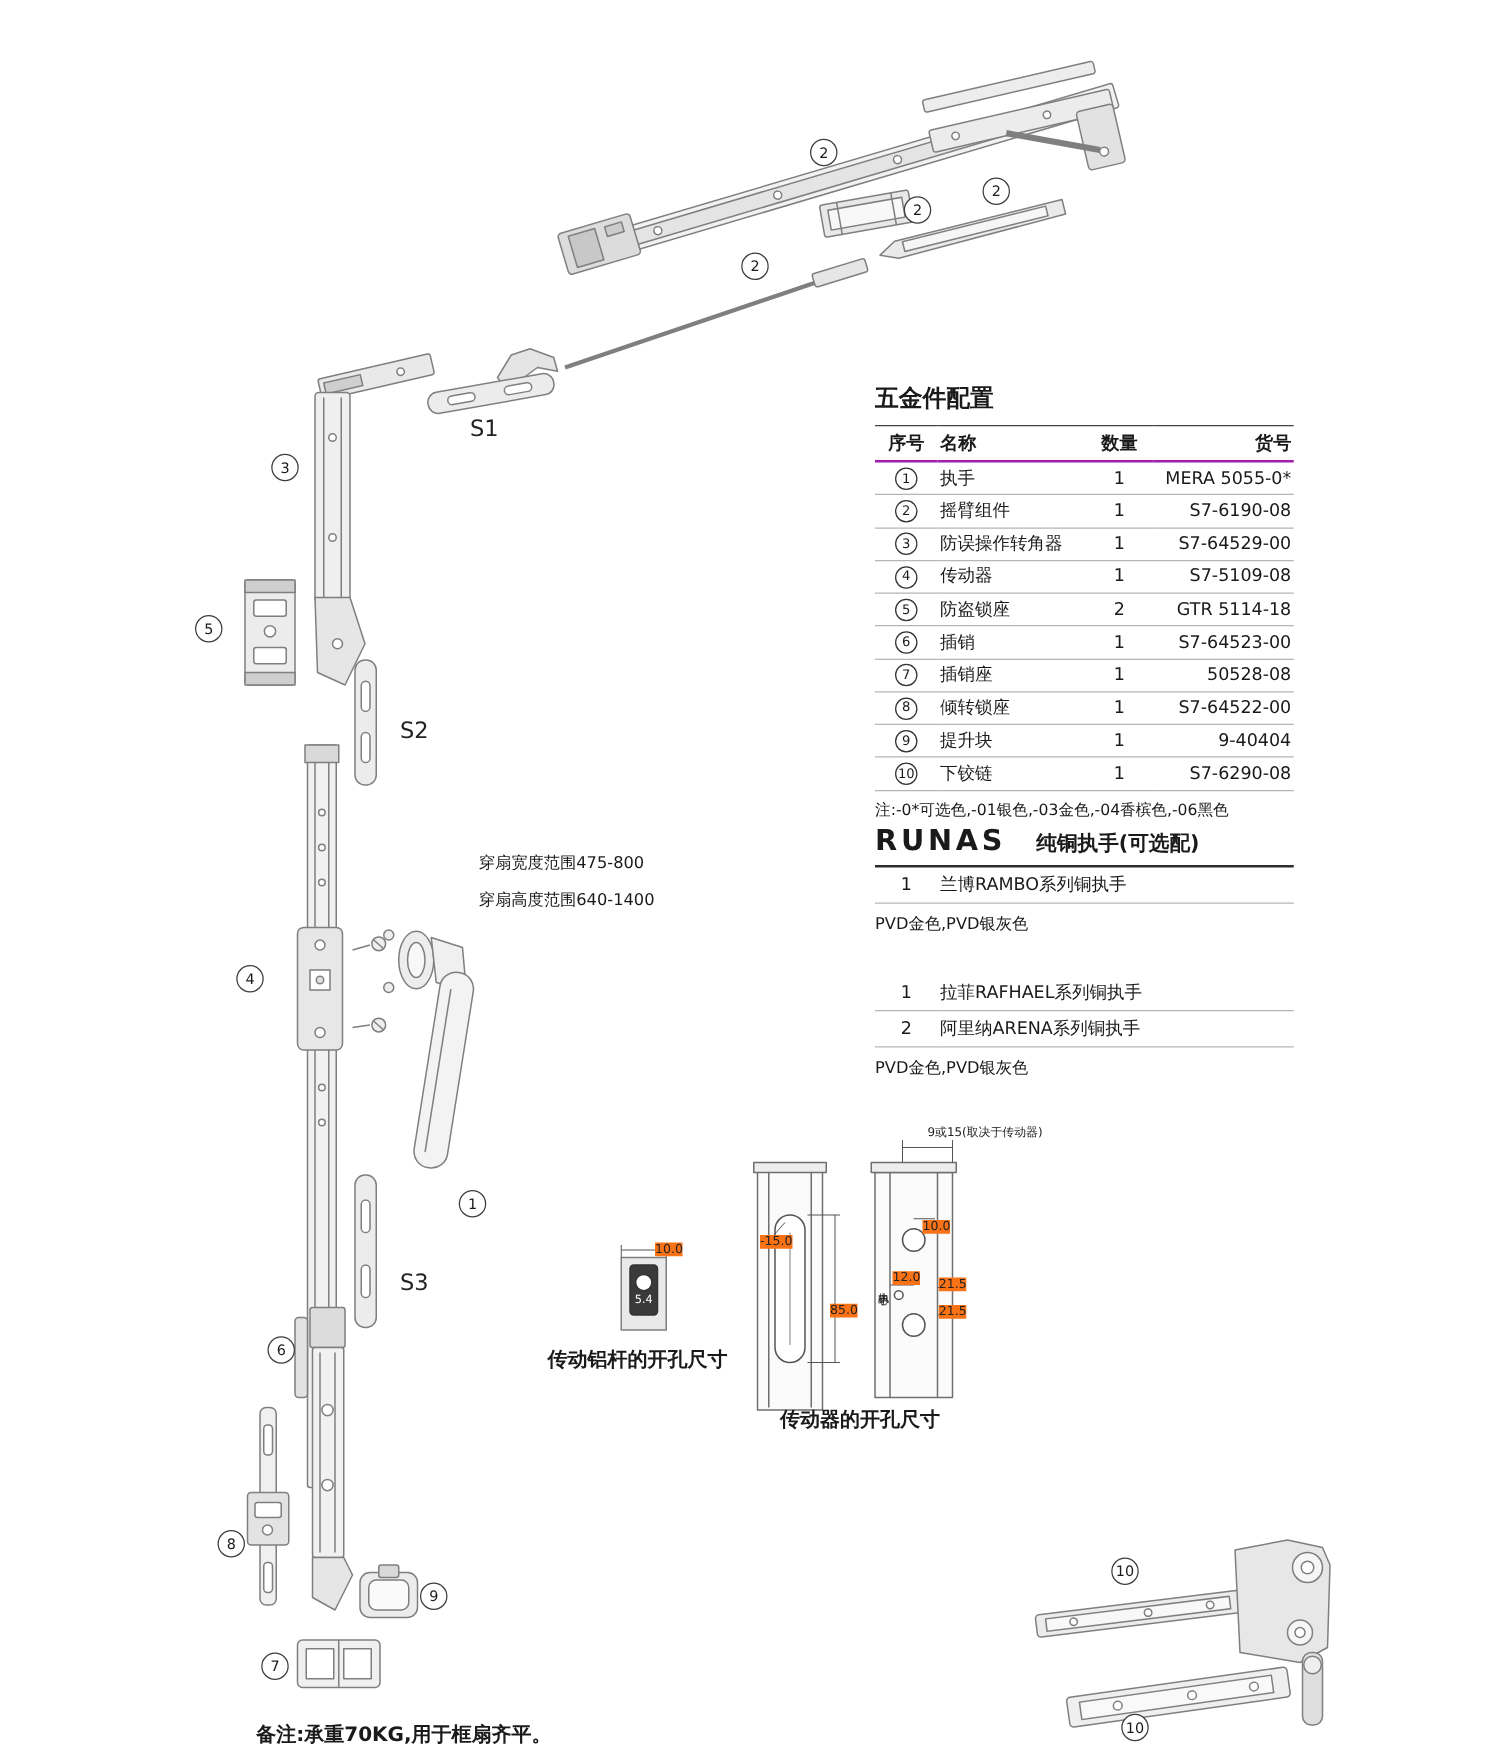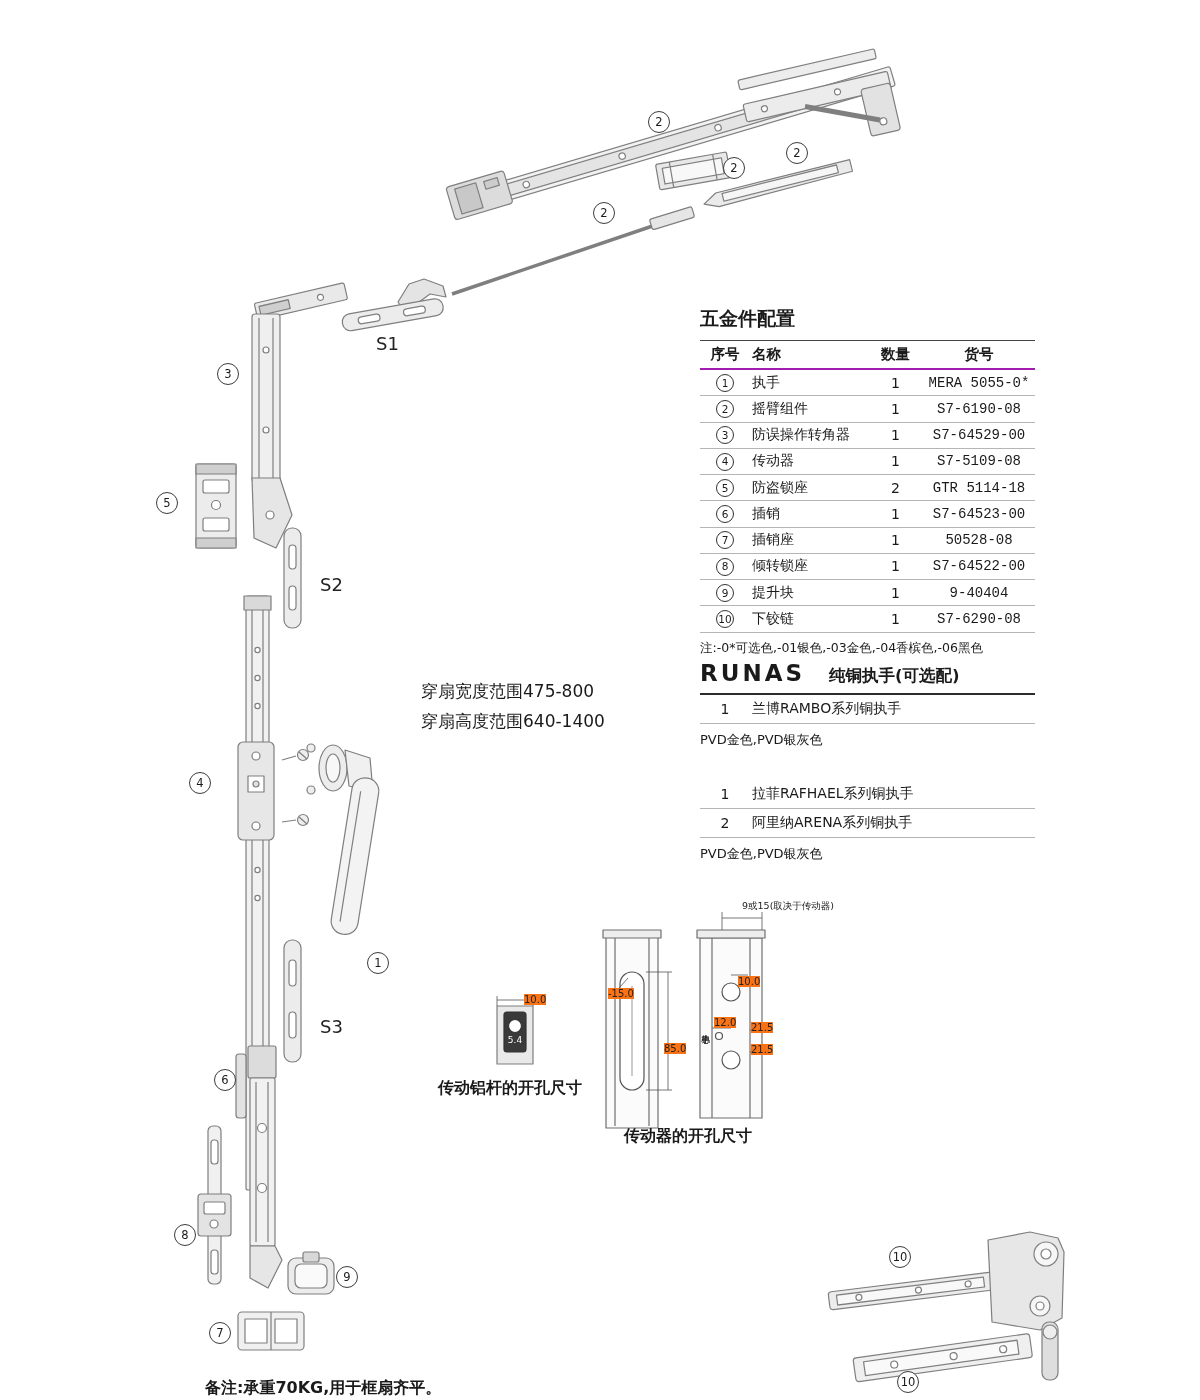--- a/index.html
+++ b/index.html
@@ -7,34 +7,34 @@
   body { font-family:"DejaVu Sans","Liberation Sans",sans-serif; background:#ffffff; color:#1a1a1a; position:relative; }
   .canvas { position:absolute; left:0; top:0; width:1200px; height:1400px; overflow:hidden; }
   .diagram { position:absolute; left:0; top:0; }
 
   .callout { position:absolute; width:22px; height:22px; border:1.3px solid #3c3c3c; border-radius:50%;
              background:#fff; display:flex; align-items:center; justify-content:center;
              font-size:11.5px; transform:translate(-50%,-50%); }
   .s-label { position:absolute; font-size:18px; color:#222; }
 
   .formula-block { position:absolute; left:405px; top:438px; font-size:17px; line-height:28px; }
-  .range-block   { position:absolute; left:421px; top:676px; font-size:17px; line-height:30px; }
+  .range-block   { position:absolute; left:383px; top:676px; font-size:13px; line-height:30px; }
 
   .panel { position:absolute; left:700px; width:335px; }
   .spec-panel { top:306px; }
   .panel-title { font-size:19px; font-weight:bold; margin-bottom:8px; }
   table.spec { width:100%; border-collapse:collapse; font-size:14px; }
   table.spec thead tr { border-top:1.5px solid #444; border-bottom:2px solid #a21caf; }
   table.spec th { font-weight:bold; font-size:14.5px; padding:4px 2px; }
   table.spec tbody tr { border-bottom:1px solid #b5b5b5; }
   table.spec td { padding:3.5px 2px; }
   .col-no { width:50px; text-align:center; }
   .col-name { text-align:left; padding-left:6px; }
   .col-qty { width:55px; text-align:center; }
-  .col-code { width:112px; text-align:center;font-family:Liberation Mono, monospace; }
+  .col-code { width:112px; text-align:right; }
   .circ { display:inline-flex; width:18px; height:18px; border:1px solid #333; border-radius:50%;
           align-items:center; justify-content:center; font-size:10.5px; line-height:1; }
   .table-note { font-size:12.5px; margin-top:7px; white-space:nowrap; }
 
   .runas-panel { top:660px; }
   .sudmetal-panel { top:780px; }
   .brand-row { display:flex; align-items:baseline; gap:24px; padding-bottom:6px; border-bottom:2px solid #2c2c2c; }
   .brand-runas { font-size:23px; font-weight:bold; letter-spacing:3px; }
   .brand-sud { font-size:20px; font-weight:bold; }
   .brand-title { font-size:16.5px; font-weight:bold; }

